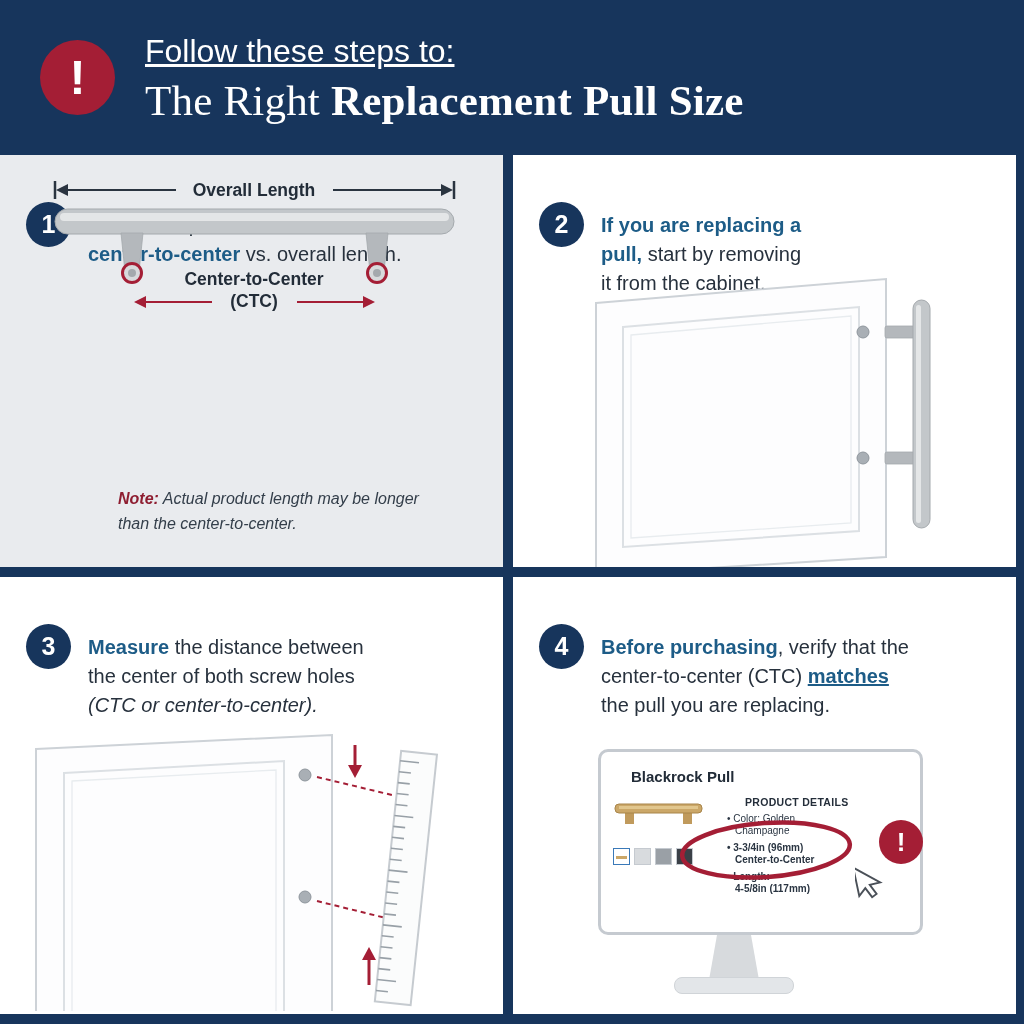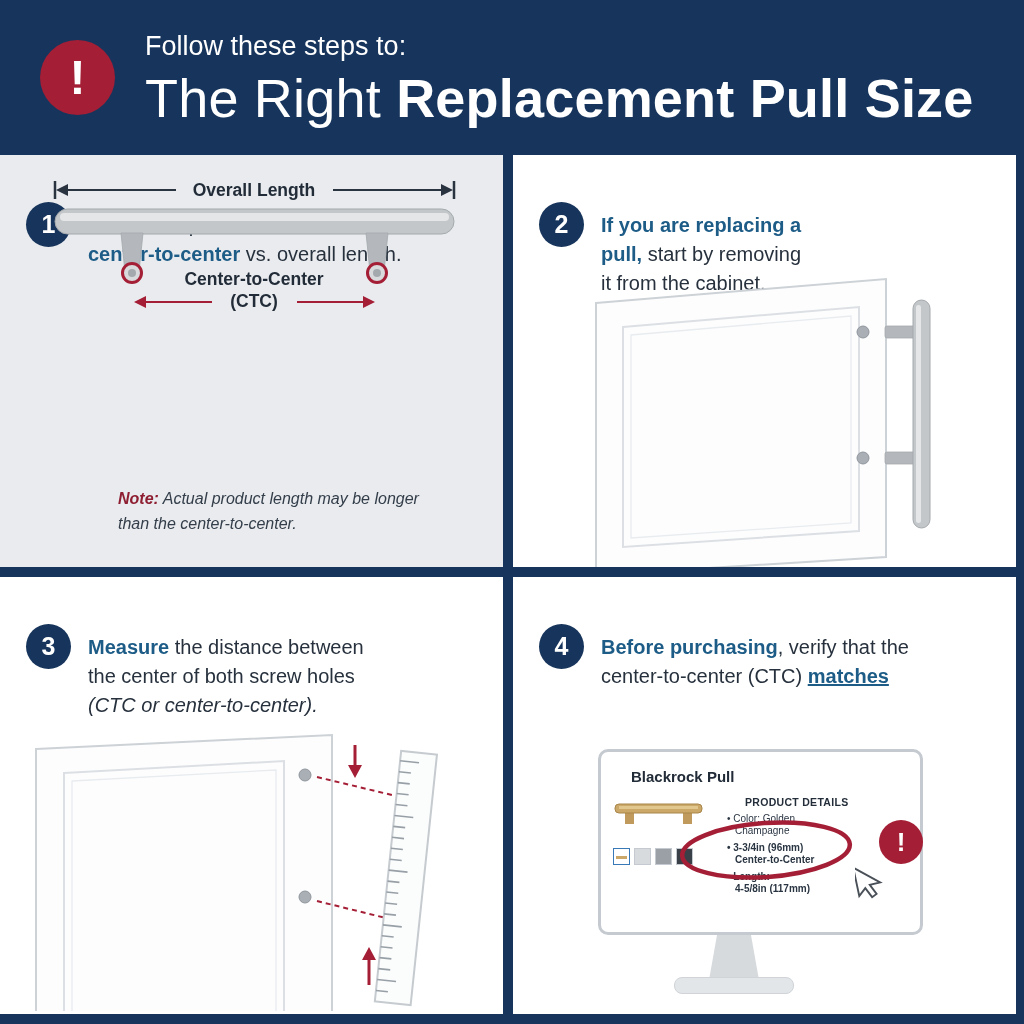--- a/index.html
+++ b/index.html
@@ -6,22 +6,22 @@
   html,body { width:1024px; height:1024px; }
   body { font-family:"Liberation Sans", sans-serif; background:#ffffff; overflow:hidden; }
   .page { position:relative; width:1024px; height:1024px; background:#17355C; }
 
   
   .top-banner { position:relative; height:155px; background:#17355C; display:flex; align-items:center; padding-left:40px; }
   .alert-circle { width:75px; height:75px; border-radius:50%; background:#A41E35; color:#ffffff;
                   display:flex; align-items:center; justify-content:center;
                   font-size:48px; font-weight:800; flex:0 0 auto; }
   .header-text { margin-left:30px; color:#ffffff; }
-  .header-intro { font-size:27px; font-weight:400; margin-bottom:9px; }
-  .header-title { font-size:54px; line-height:1; letter-spacing:0.2px; }
+  .header-intro { font-size:32px; font-weight:400; margin-bottom:9px;text-decoration:underline; }
+  .header-title { font-size:43px; line-height:1; letter-spacing:0.2px;font-family:Liberation Serif, serif; }
   .header-title .reg { font-weight:400; }
   .header-title .bold { font-weight:700; }
 
   
   .grid { display:grid; grid-template-columns:503px 503px; grid-template-rows:412px 437px;
           gap:10px; padding:0 8px 10px 0; background:#17355C; }
   .q { position:relative; background:#ffffff; overflow:hidden; }
   .q1 { background:#E9EBEE; }
 
   .badge { position:absolute; left:26px; top:47px; width:45px; height:45px; border-radius:50%;
@@ -192,20 +192,21 @@
       </svg>
     </section>
 
     <section class="q q4">
       <div class="badge">
         <span>4</span>
       </div>
       <div class="step-text">
         <span class="accent">Before purchasing</span><span>, verify that the</span><br>
         <span>center-to-center (CTC) </span><span class="accent ul">matches</span><br>
+        <span>the pull you are replacing.</span>
       </div>
 
       <div class="monitor">
         <div class="monitor-title">Blackrock Pull</div>
 
         <svg class="mini-pull" width="95" height="34" viewBox="0 0 95 34">
           <rect x="12" y="14" width="9" height="12" fill="#C09A5C"></rect>
           <rect x="70" y="14" width="9" height="12" fill="#C09A5C"></rect>
           <rect x="2" y="6" width="87" height="9" rx="4" fill="#CBA768" stroke="#A8854A" stroke-width="1"></rect>
           <rect x="6" y="8" width="79" height="3" fill="#E5CB94" opacity="0.85"></rect>

